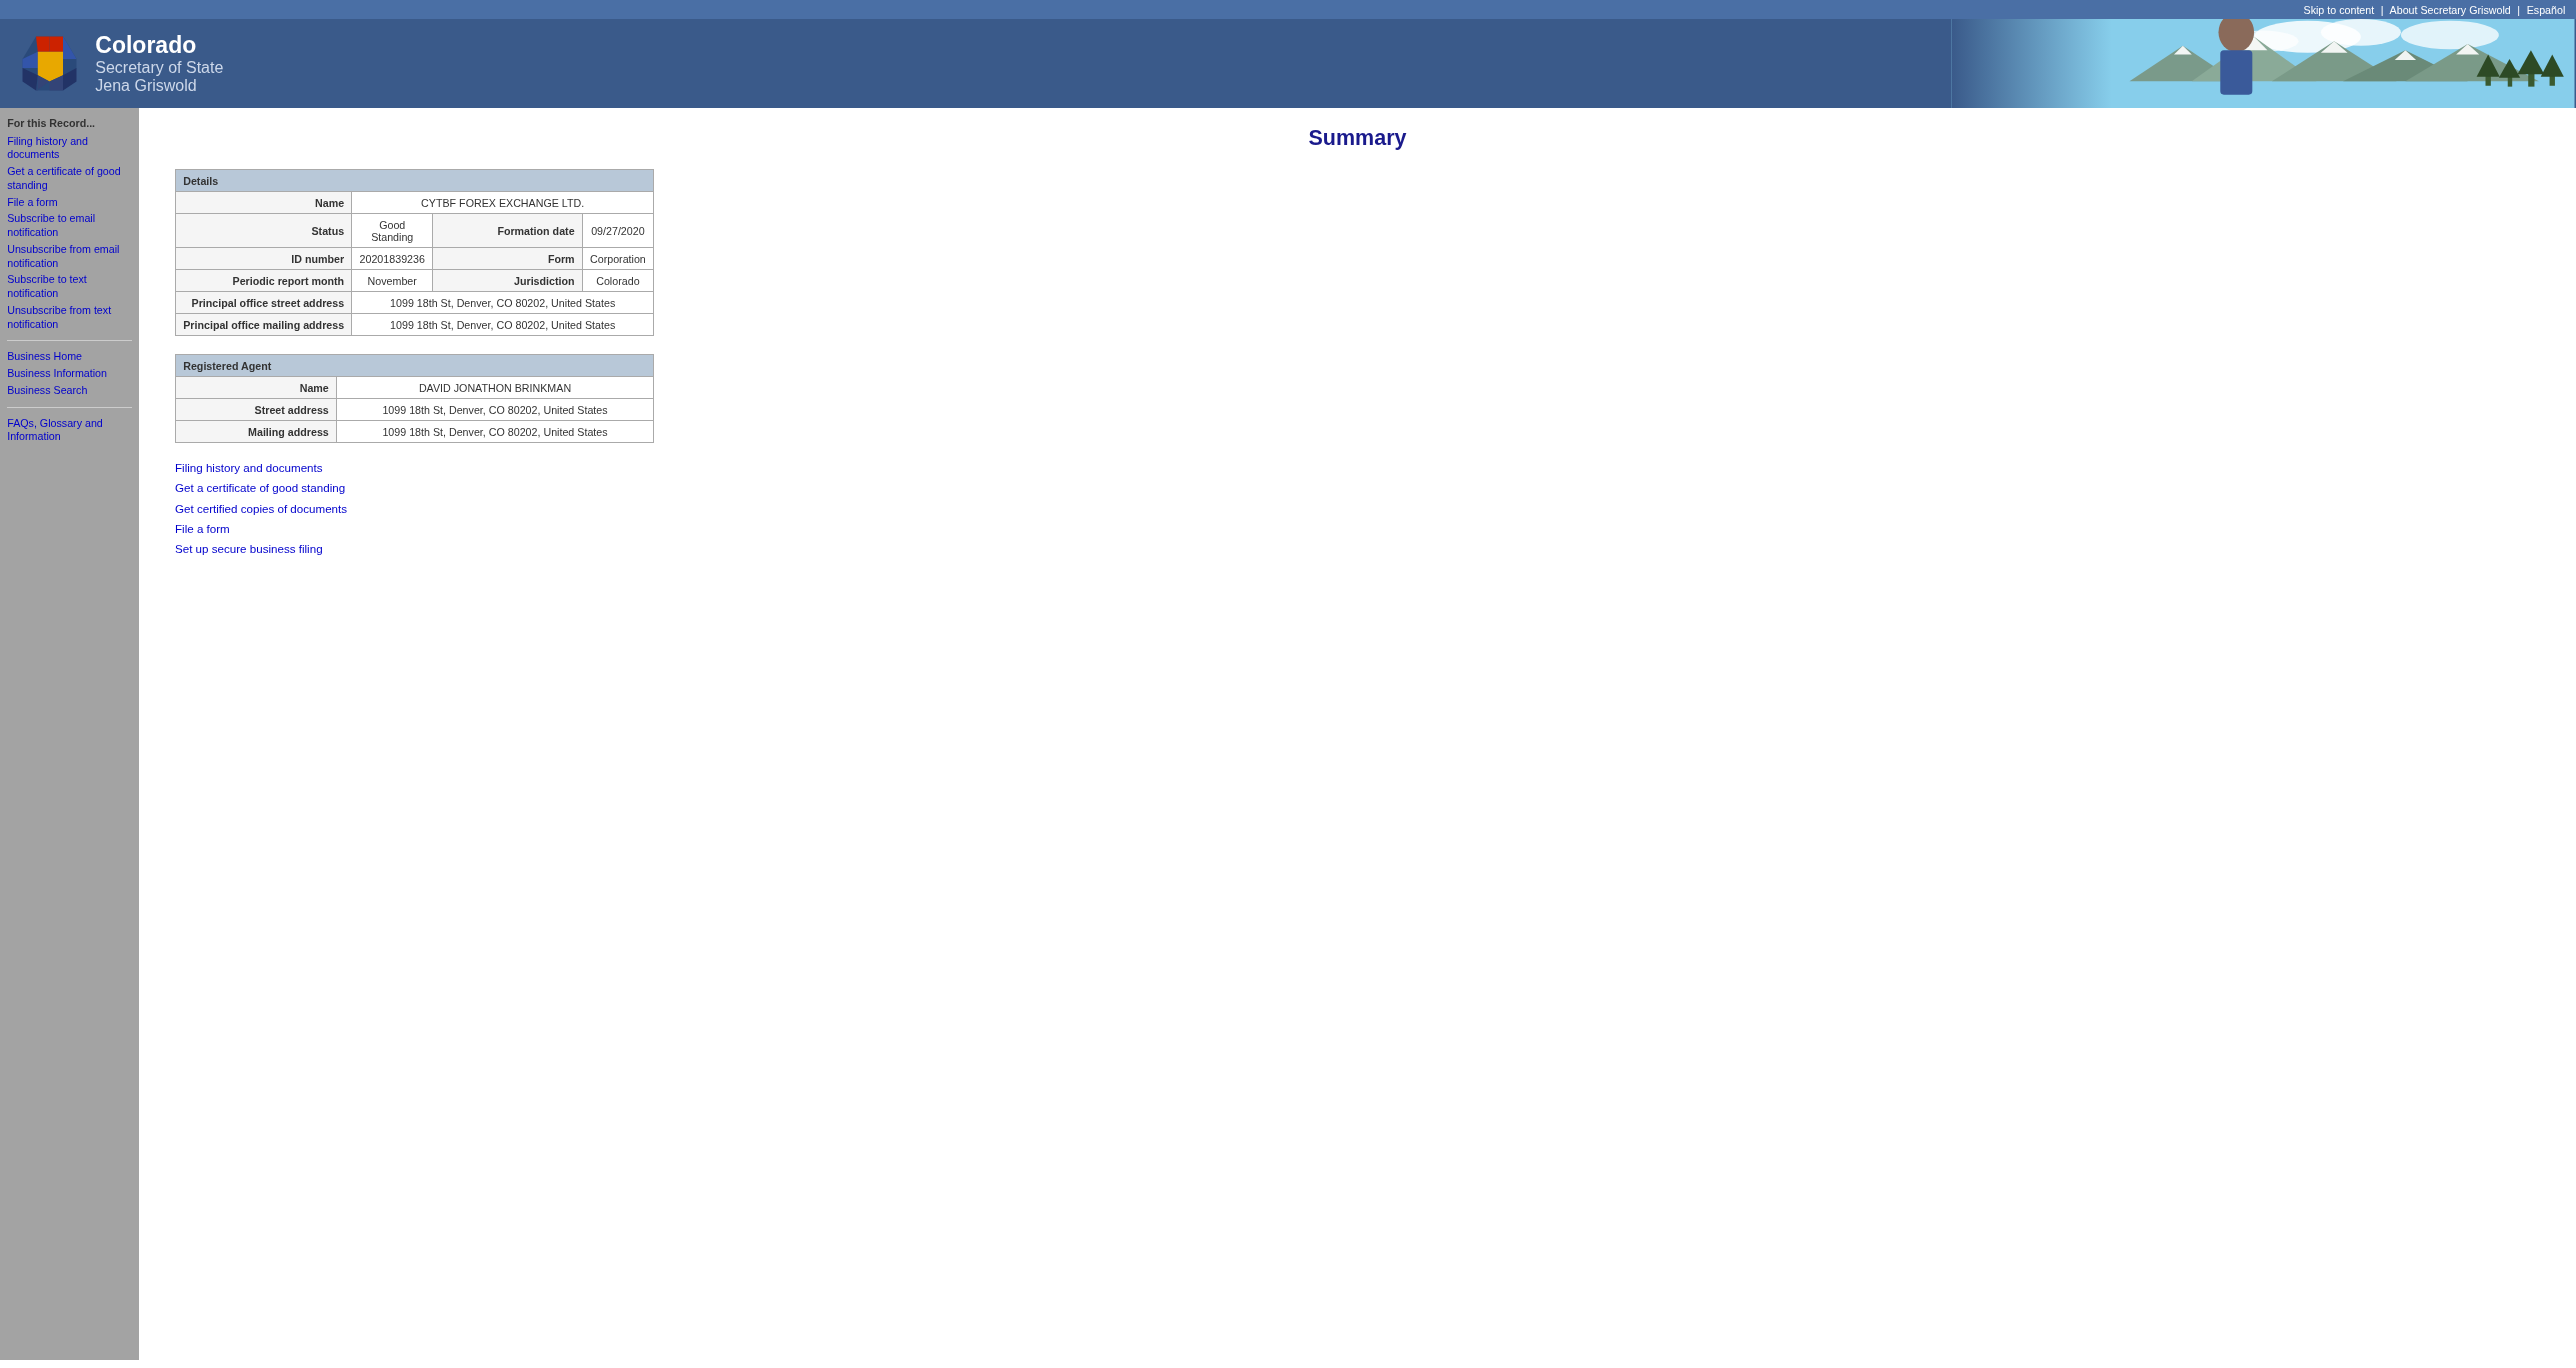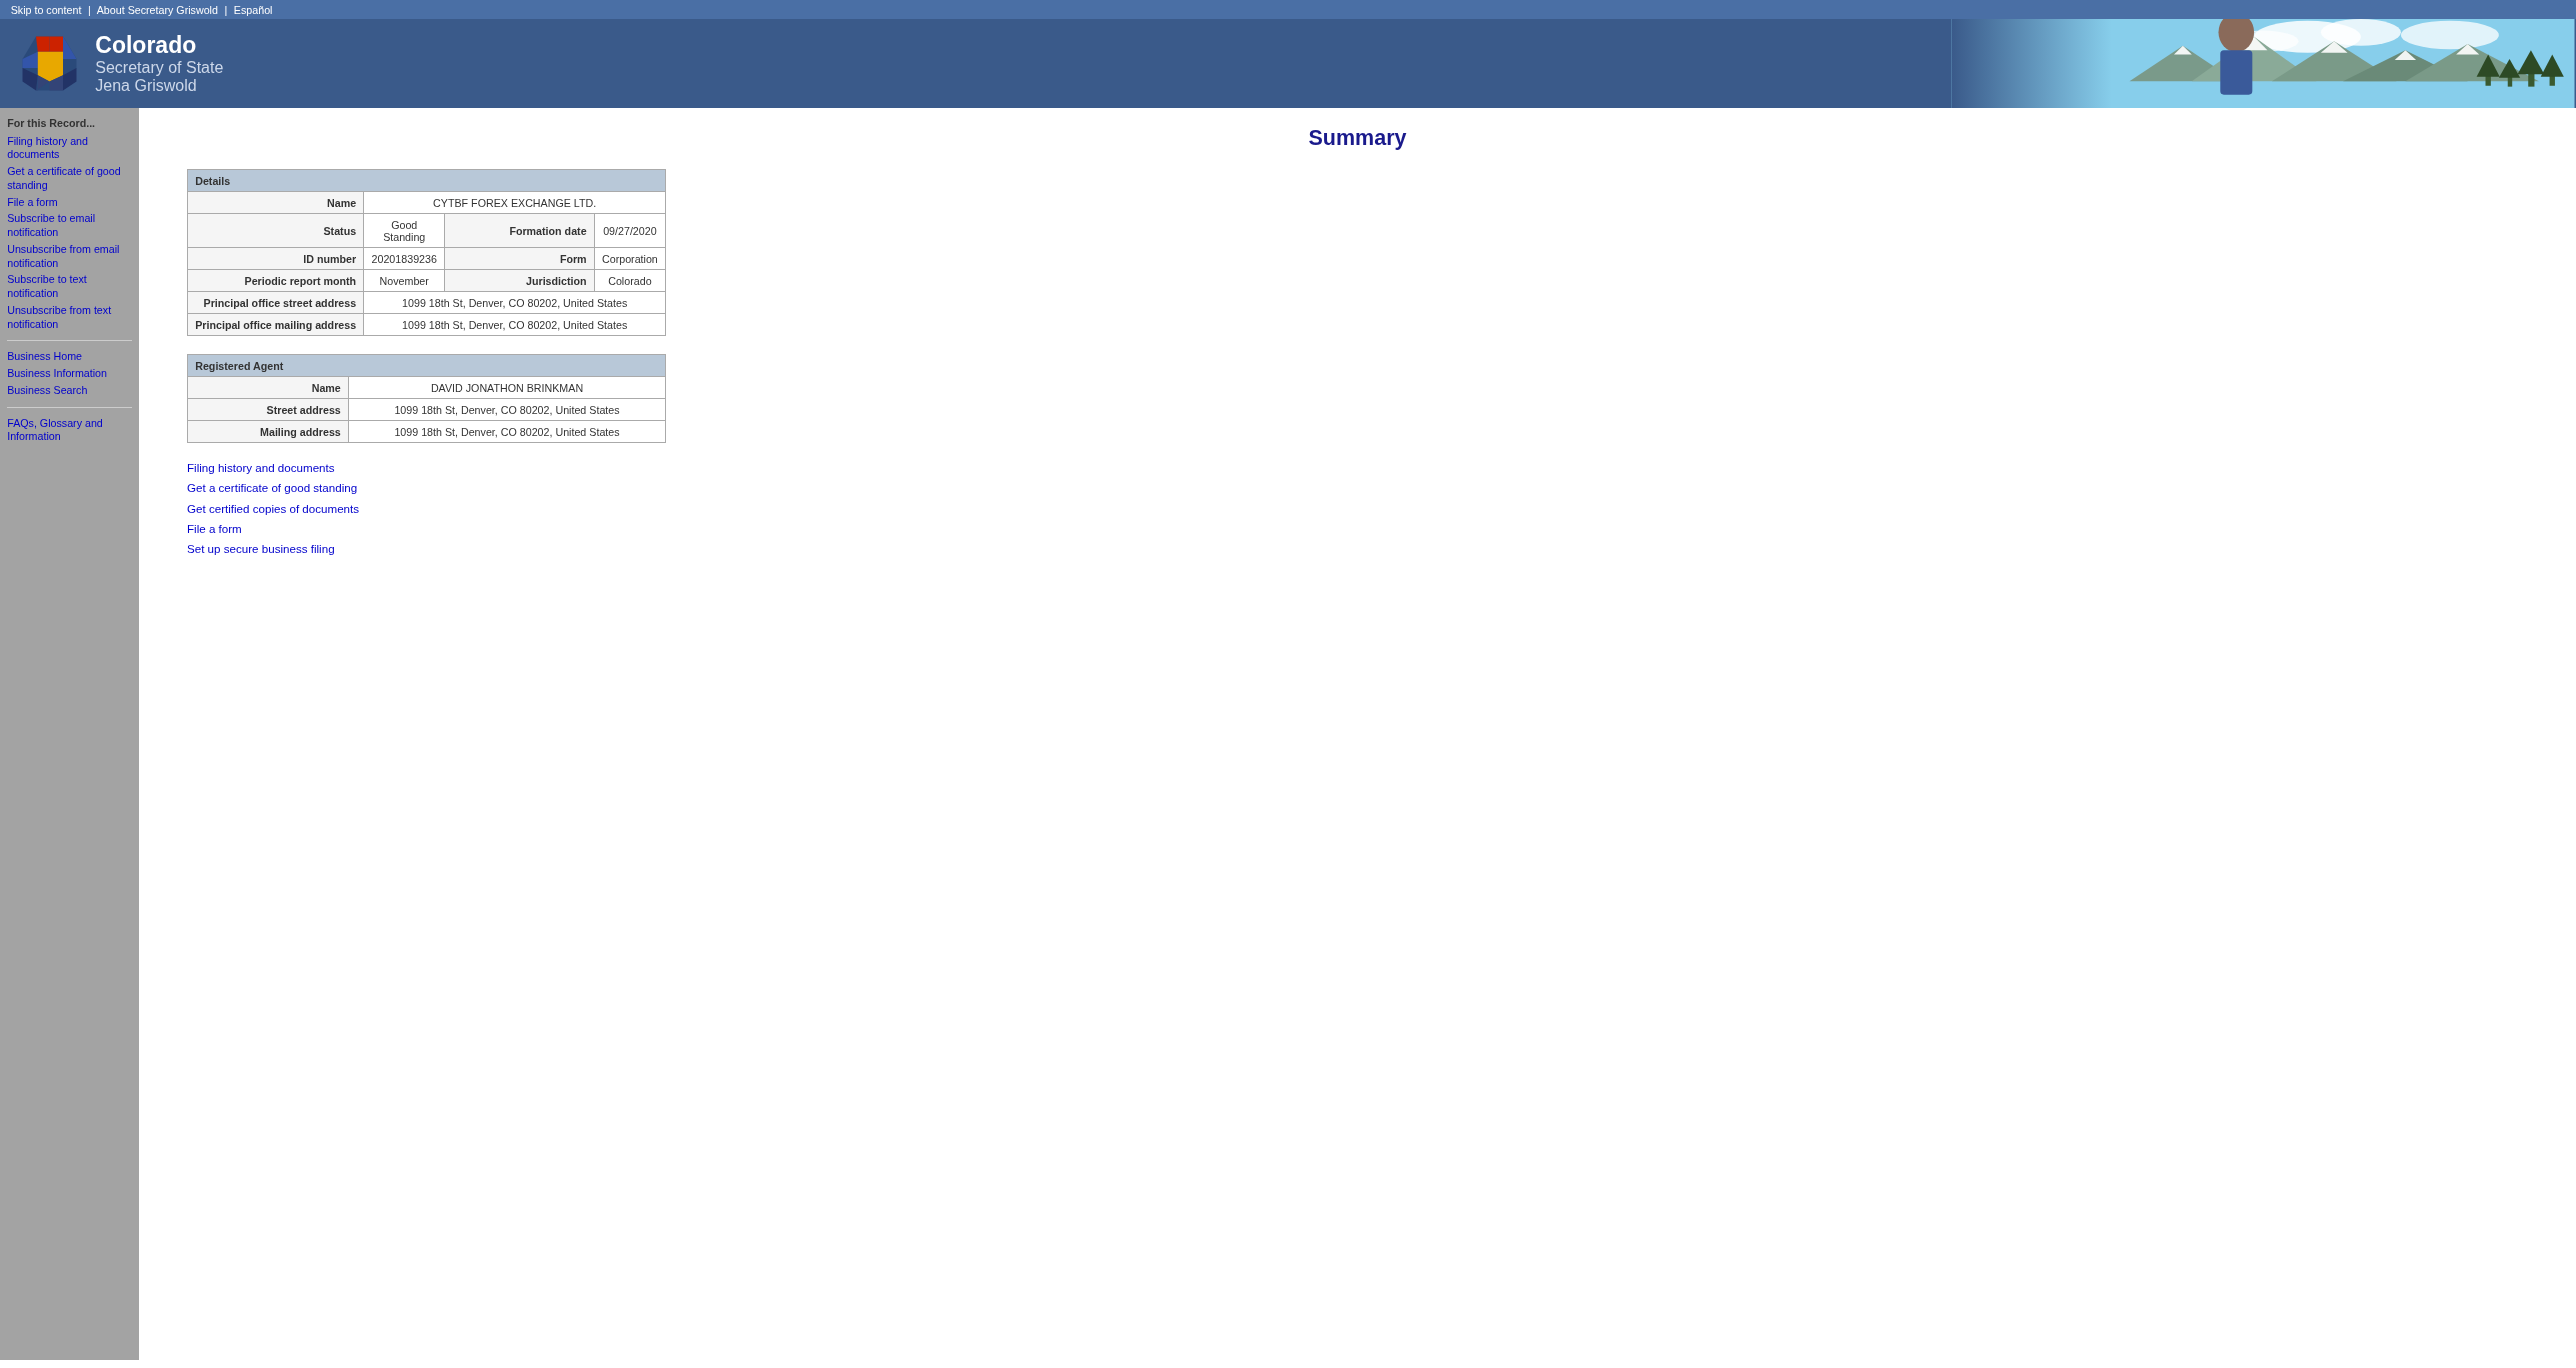--- a/index.html
+++ b/index.html
@@ -2,21 +2,21 @@
 <html style="font-size:14.3px"><head>
   <meta charset="utf-8">
   <style>
     * { margin: 0; padding: 0; box-sizing: border-box; }
     body { font-family: Arial, sans-serif; font-size: 11.6px; background: #fff; color: #333; }
 
     
     .top-nav {
       background: #4a6fa5;
       color: #fff;
-      text-align: left;
+      text-align: right;
       padding: 3.6px 10.7px;
       font-size: 10.7px;
     }
     .top-nav a {
       color: #fff;
       text-decoration: none;
     }
     .top-nav span { margin: 0 3.6px; }
 
     
@@ -96,21 +96,21 @@
     .sidebar-divider {
       border: none;
       border-top: 0.9px solid #ccc;
       margin: 9px 0;
     }
     .sidebar-group { margin-bottom: 7.2px; }
 
     
     .content {
       flex: 1;
-      padding: 18px 48px;
+      padding: 18px 36px;
     }
     .page-title {
       text-align: center;
       color: #1a1a8c;
       font-size: 21.5px;
       font-weight: bold;
       margin-bottom: 18px;
     }
 
     

